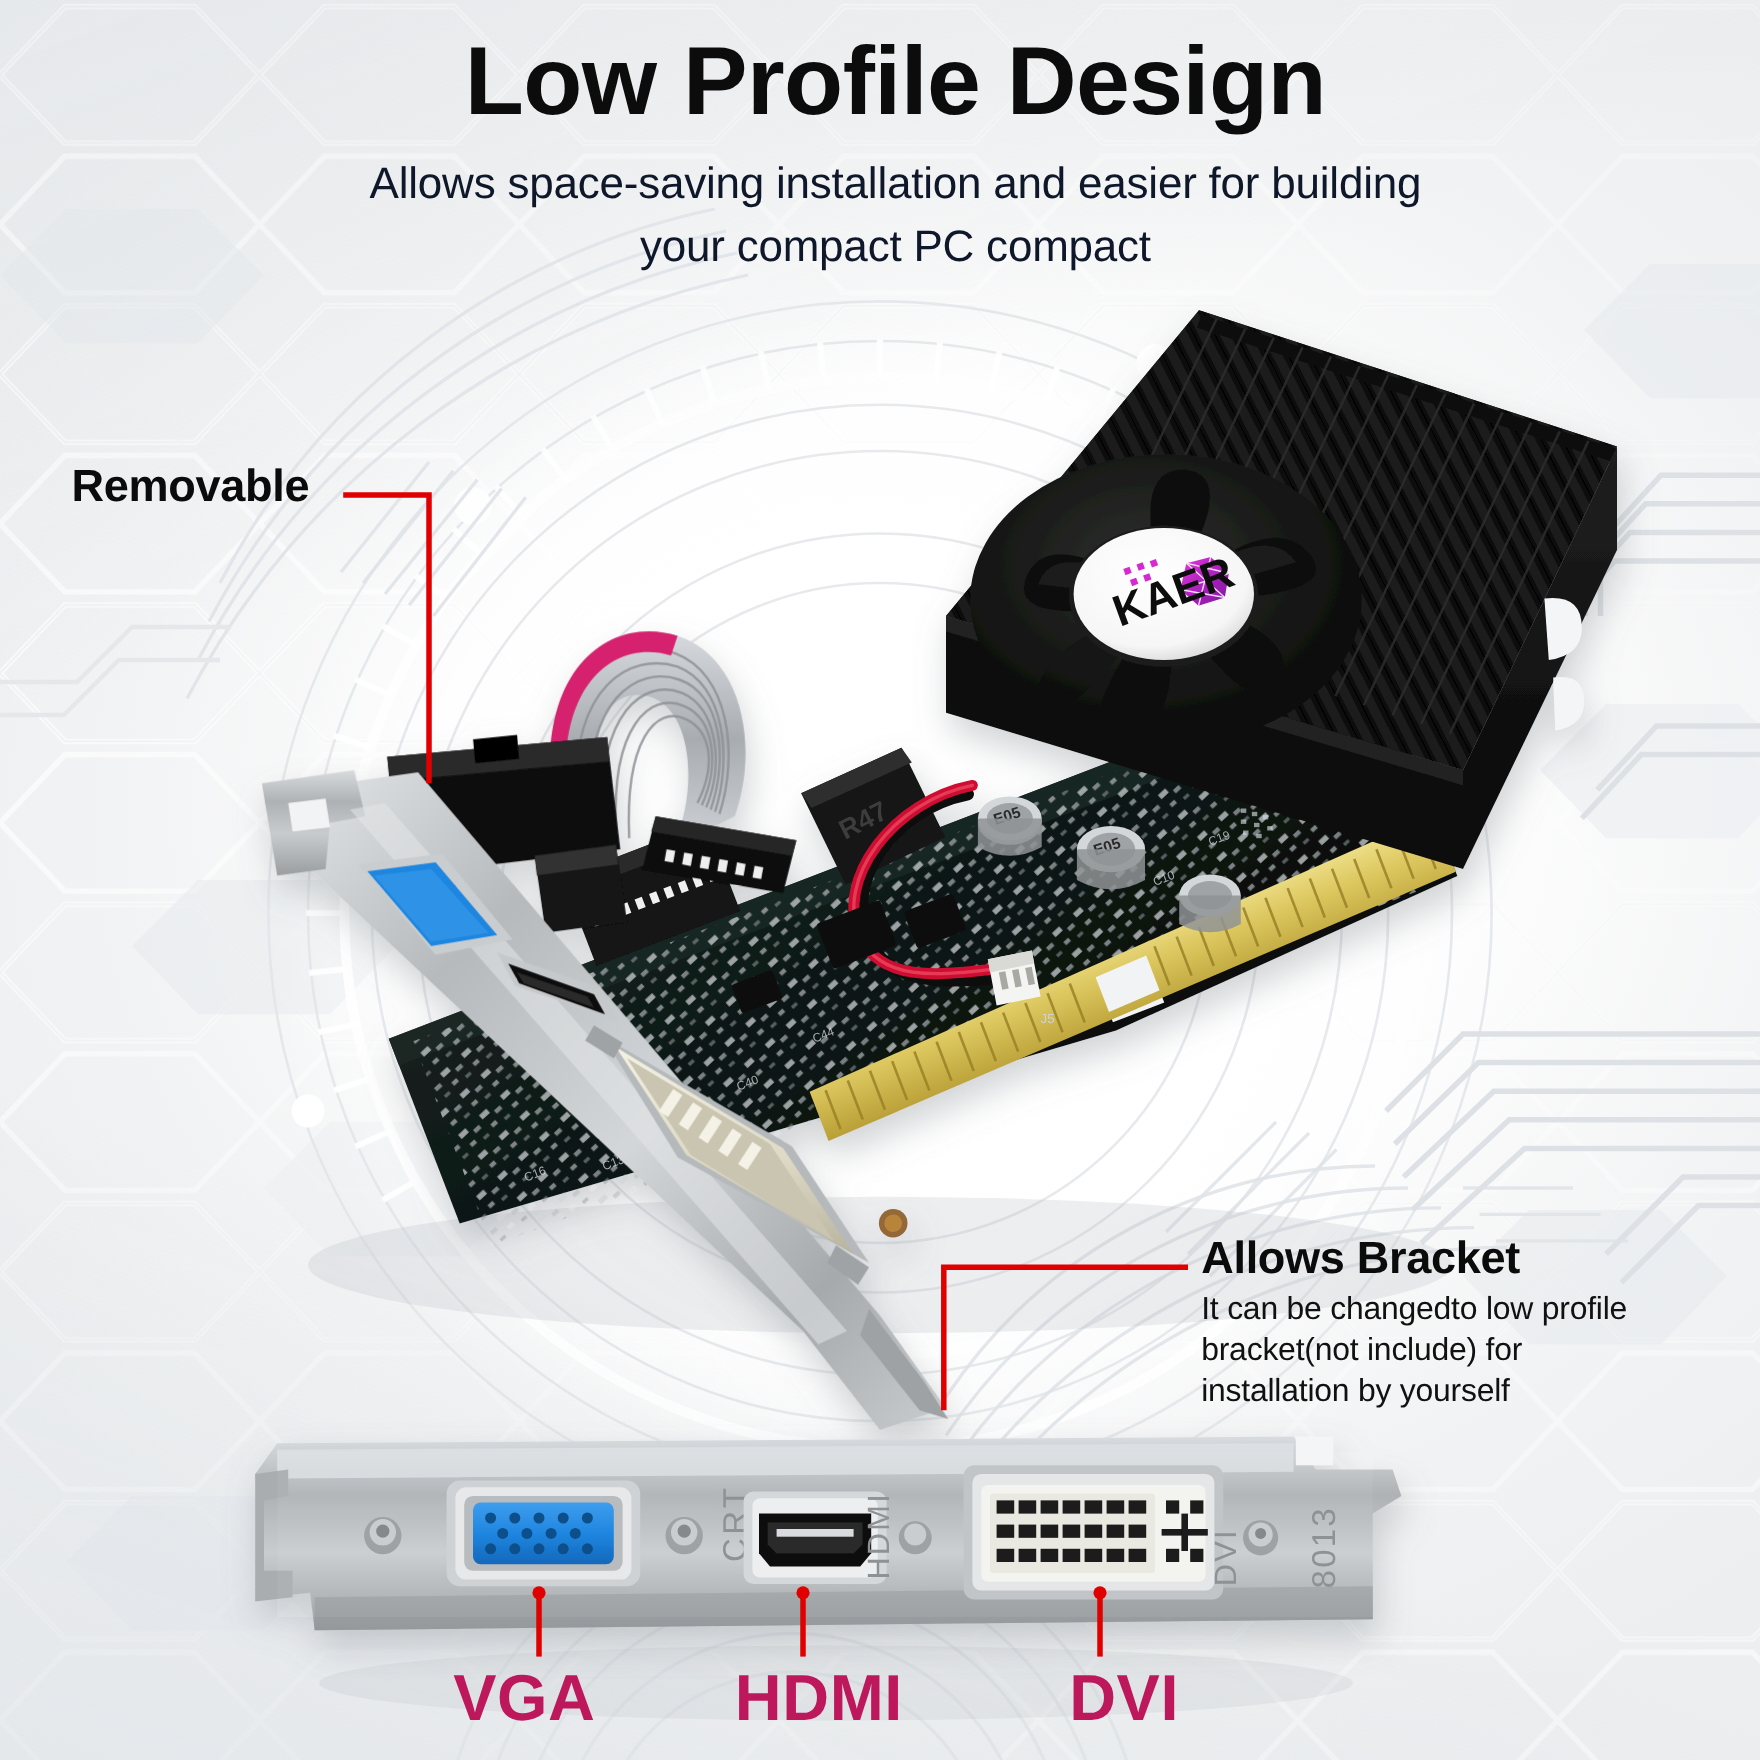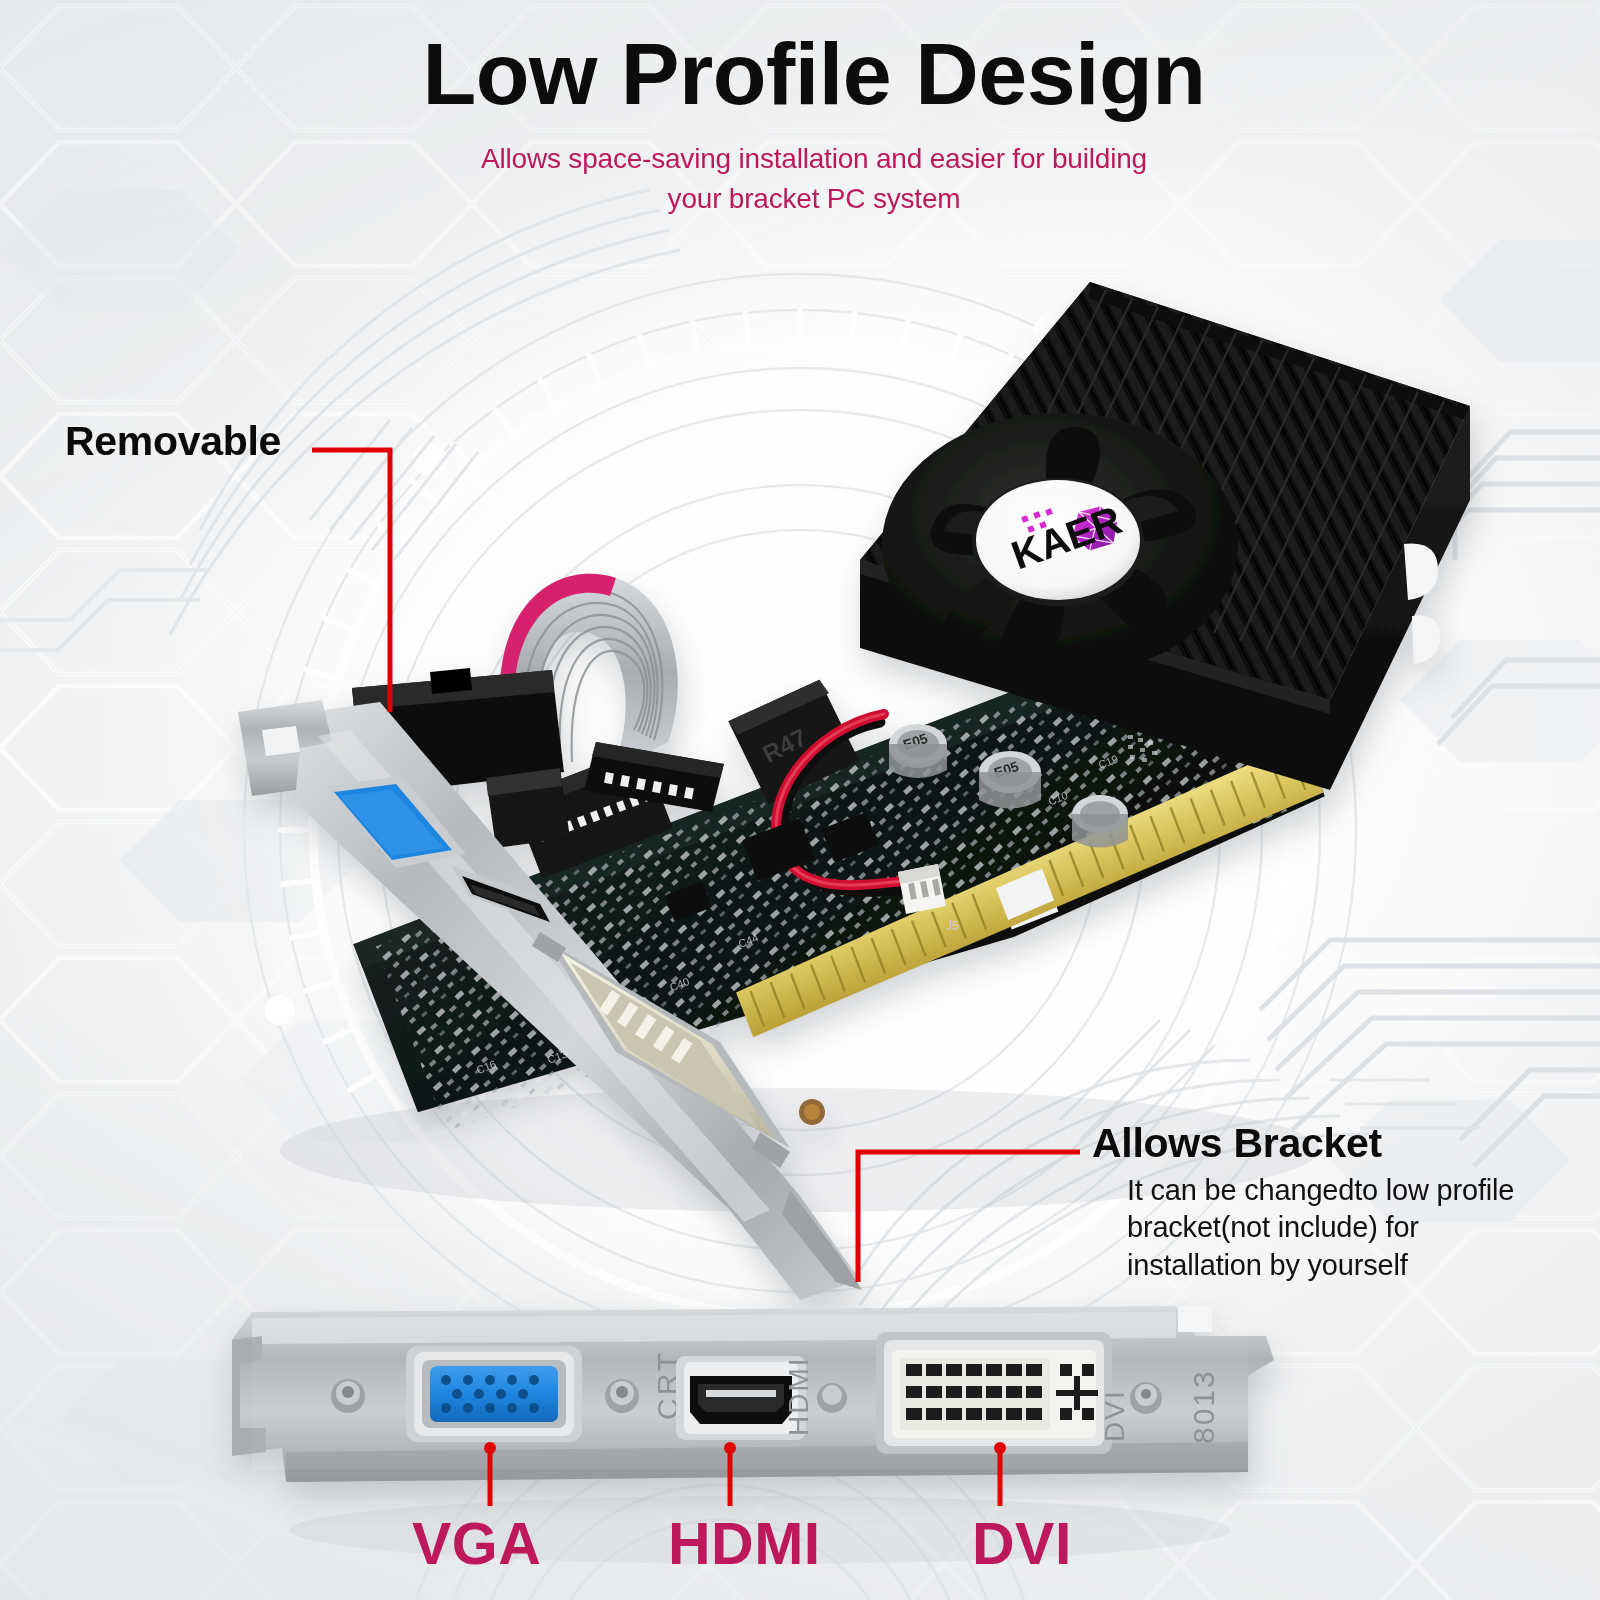--- a/index.html
+++ b/index.html
@@ -25,34 +25,33 @@
   }
 
   
   #header { position:absolute; left:0; right:0; top:26px; text-align:center; z-index:40;padding-left:28px; }
   #title {
     font-size:88px; font-weight:700; color:#0c0c0c;
     letter-spacing:-0.5px; line-height:1.08;
     font-family:"Liberation Sans", sans-serif;
   }
   #subtitle {
-    margin-top:18px; font-size:28px; color:#be185d; line-height:1.42;
+    margin-top:18px; font-size:40px; color:#0f172a; line-height:1.42;
     font-weight:400; letter-spacing:-0.2px;
   }
   #subtitle .sub-line { display:block; }
 
   
   .callout-head {
     font-size:41px; font-weight:700; color:#0b0b0b;
     line-height:1.16; letter-spacing:-0.3px;
   }
   .callout-body {
     font-size:29px; font-weight:400; color:#111; line-height:1.30;
     letter-spacing:-0.2px;
-    margin-left:35px;
   }
   .callout-body .cb-line { display:block; }
 
   #callout-left { position:absolute; left:48px; top:418px; z-index:45;margin-left:17px; }
   #callout-left .callout-head .ch-line { display:block; }
 
   #callout-right { position:absolute; left:1092px; top:1120px; z-index:45; }
   #callout-right .callout-body { margin-top:4px; }
 
   
@@ -740,21 +739,21 @@
     <circle cx="490" cy="1448" r="6"></circle>
     <circle cx="730" cy="1448" r="6"></circle>
     <circle cx="1000" cy="1448" r="6"></circle>
   </g>
 </svg>
 
 <div id="header">
   <div id="title">Low Profile Design</div>
   <div id="subtitle">
     <span class="sub-line">Allows space-saving installation and easier for building</span>
-    <span class="sub-line">your bracket PC system</span>
+    <span class="sub-line">your compact PC compact</span>
   </div>
 </div>
 
 <div id="callout-left">
   <div class="callout-head">
     <span class="ch-line">Removable</span>
   </div>
 </div>
 
 <div id="callout-right">

